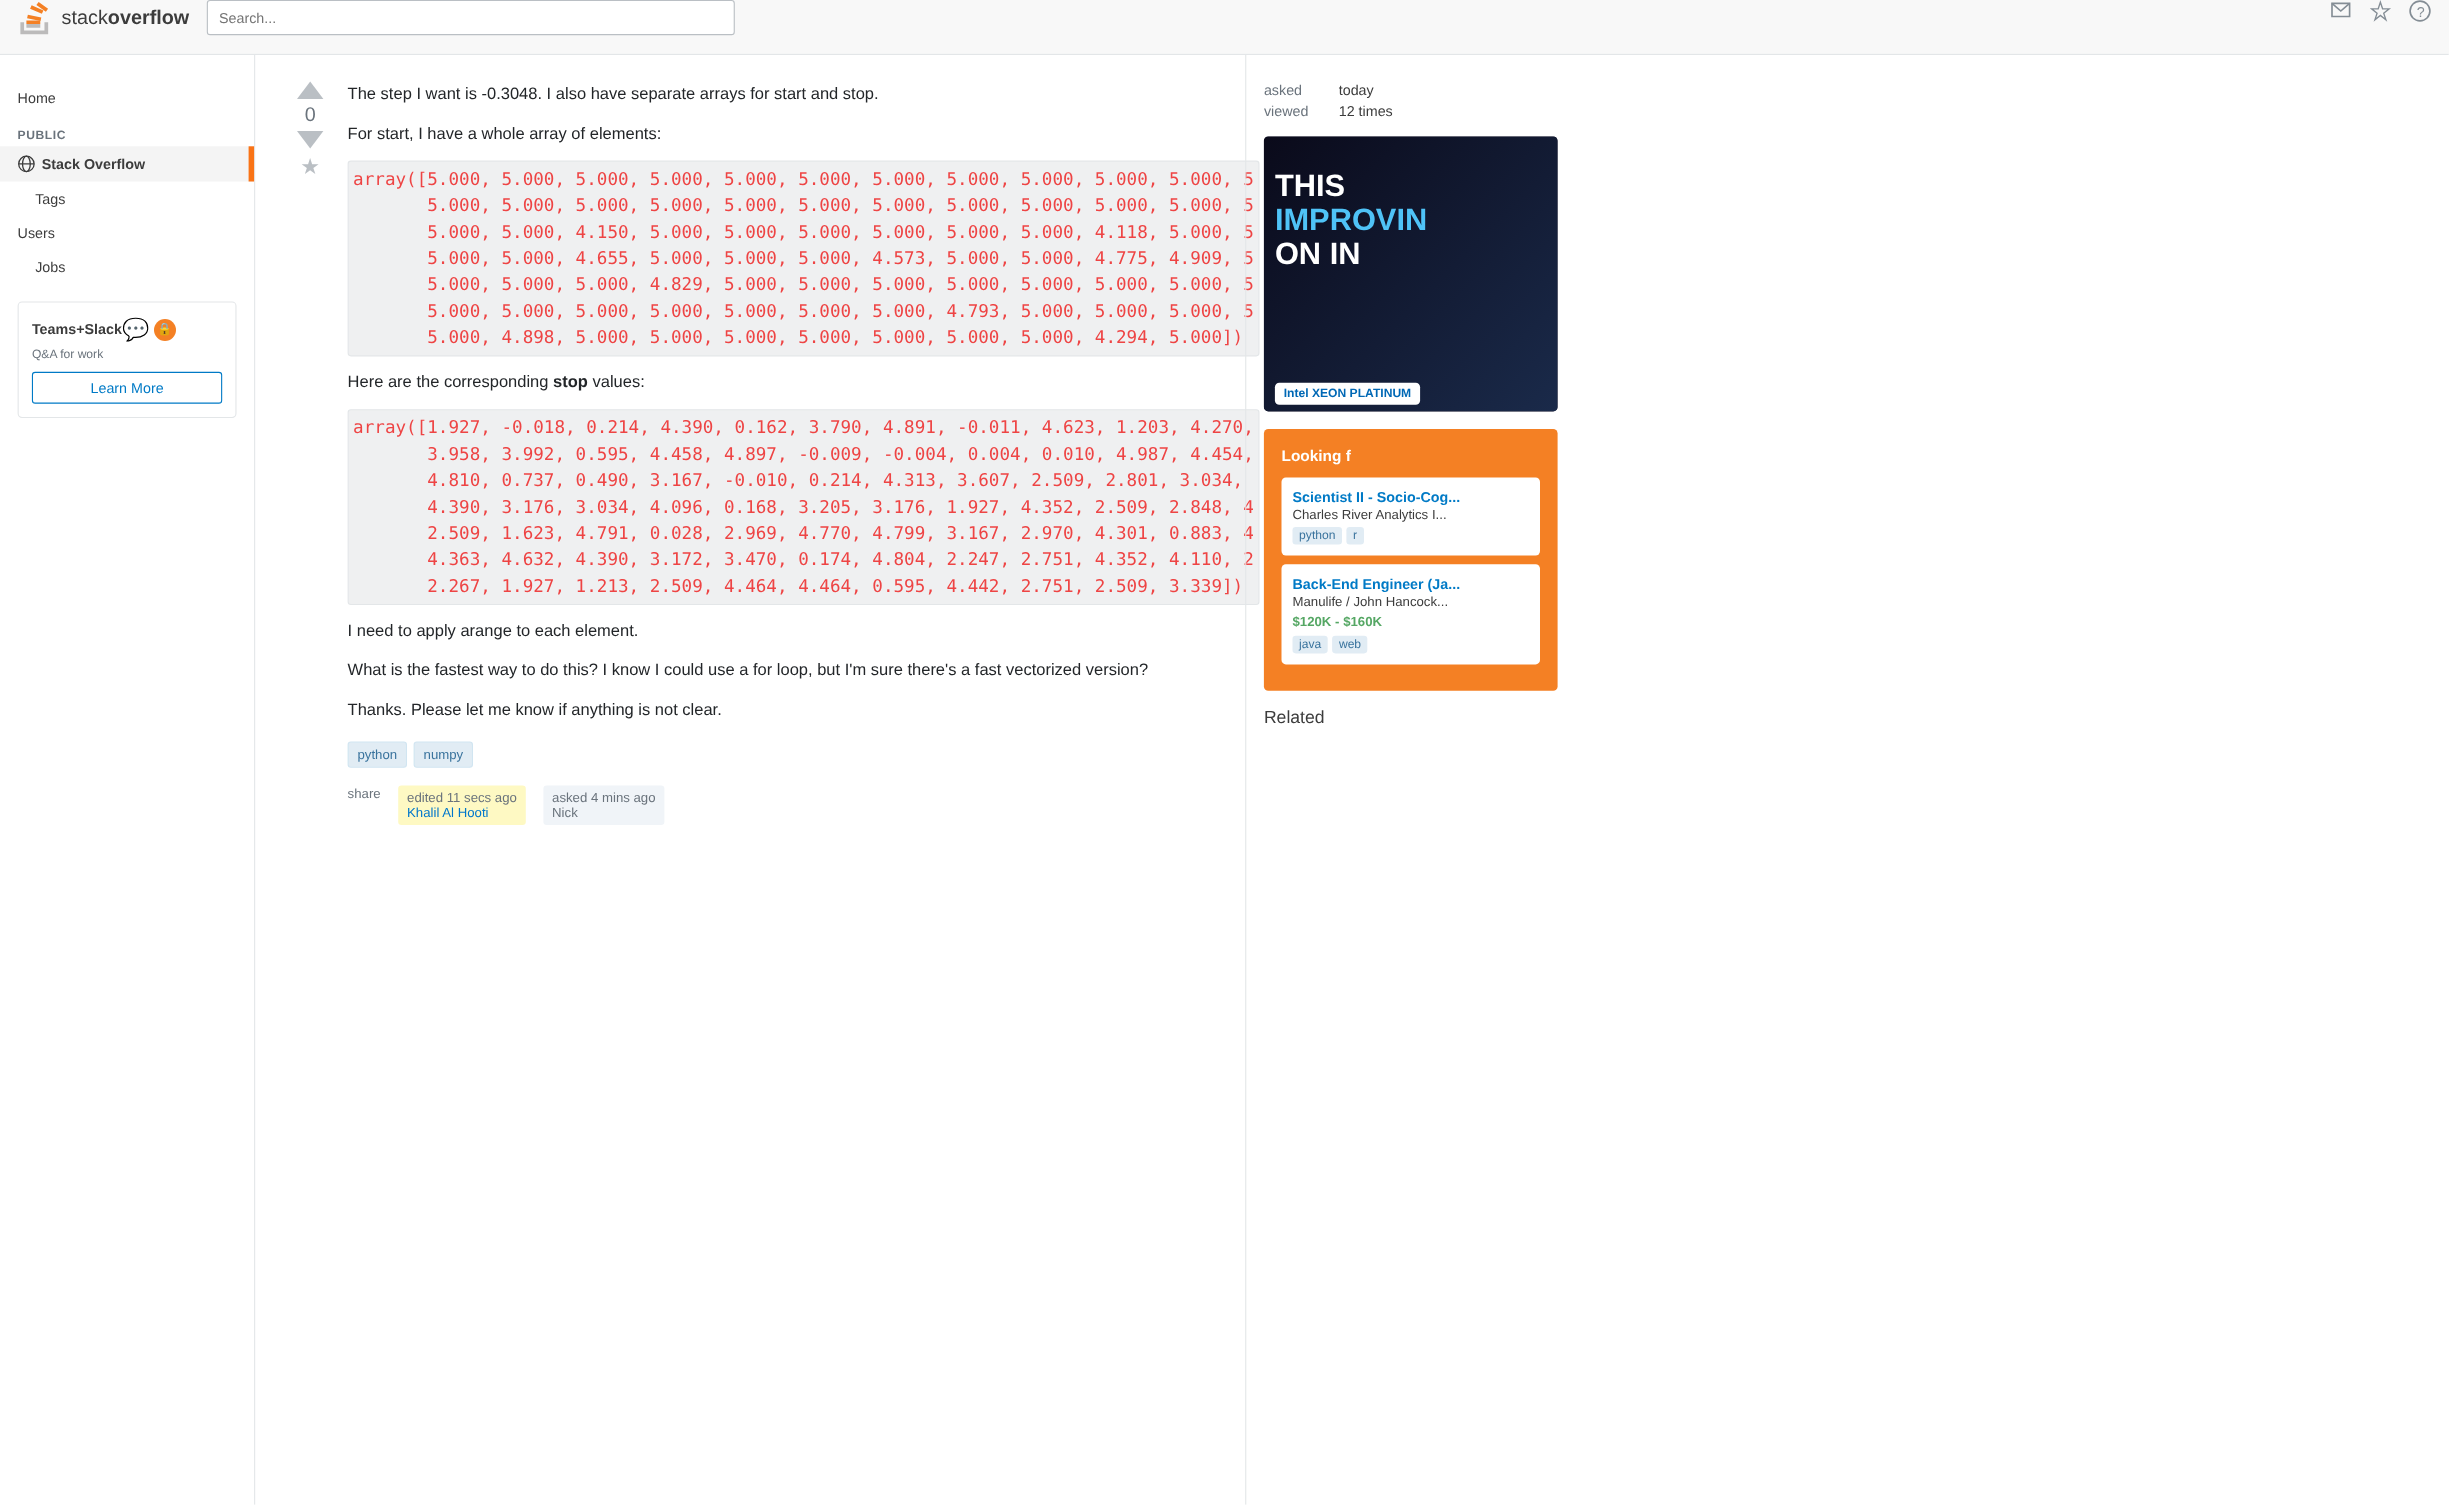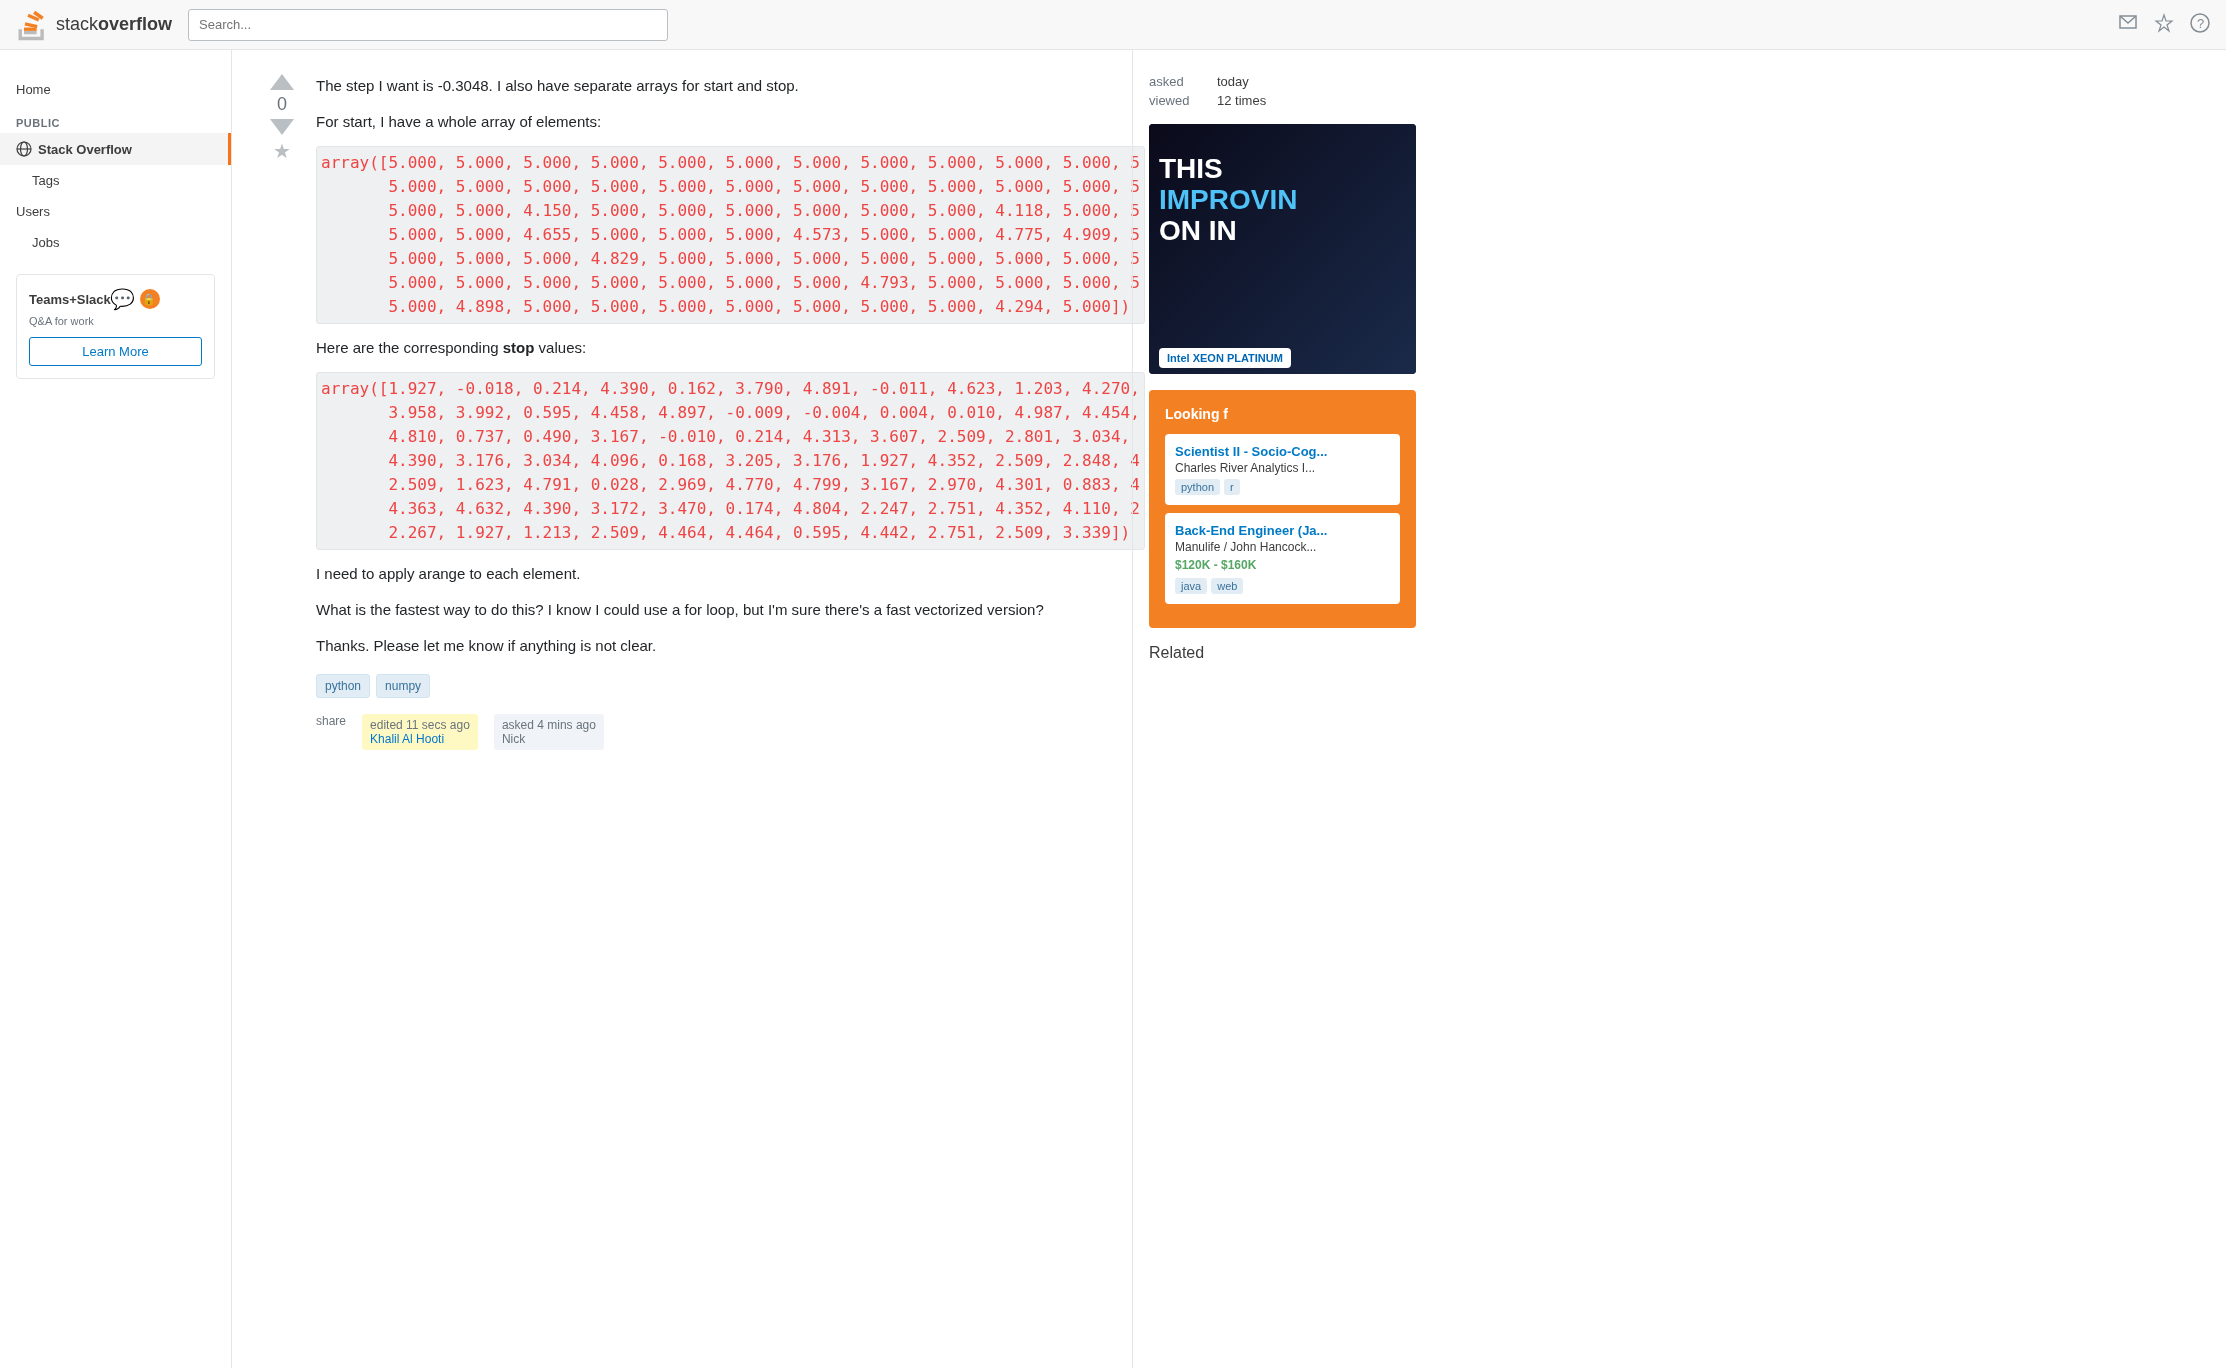--- a/index.html
+++ b/index.html
@@ -1,21 +1,21 @@
 <!DOCTYPE html>
 <html><head>
   <meta charset="utf-8">
   <style>
     * { box-sizing: border-box; margin: 0; padding: 0; }
     body { font-family: Arial, "Helvetica Neue", sans-serif; font-size: 13px; color: #3c3c3c; background: #fff; }
 
     
     #header {
       display: flex;
-      align-items: center;
+      align-items: flex-start;
       height: 50px;
       background: #f8f8f8;
       border-bottom: 1px solid #e3e6e8;
       padding: 0 16px;
       position: fixed;
       top: 0; left: 0; right: 0;
       z-index: 100;
     }
     #logo-area {
       display: flex;
@@ -78,21 +78,21 @@
       padding: 12px 16px 4px;
       font-size: 11px;
       font-weight: bold;
       color: #6a737c;
       text-transform: uppercase;
       letter-spacing: 0.5px;
     }
     .sidebar-item.active {
       background: #f4f4f4;
       font-weight: bold;
-      border-right: 3px solid #f97316;
+      border-right: 5px solid #f97316;
       color: #3c3c3c;
     }
     .sidebar-item-inner {
       display: flex;
       align-items: center;
       gap: 6px;
     }
     .globe-icon {
       width: 16px;
       height: 16px;

